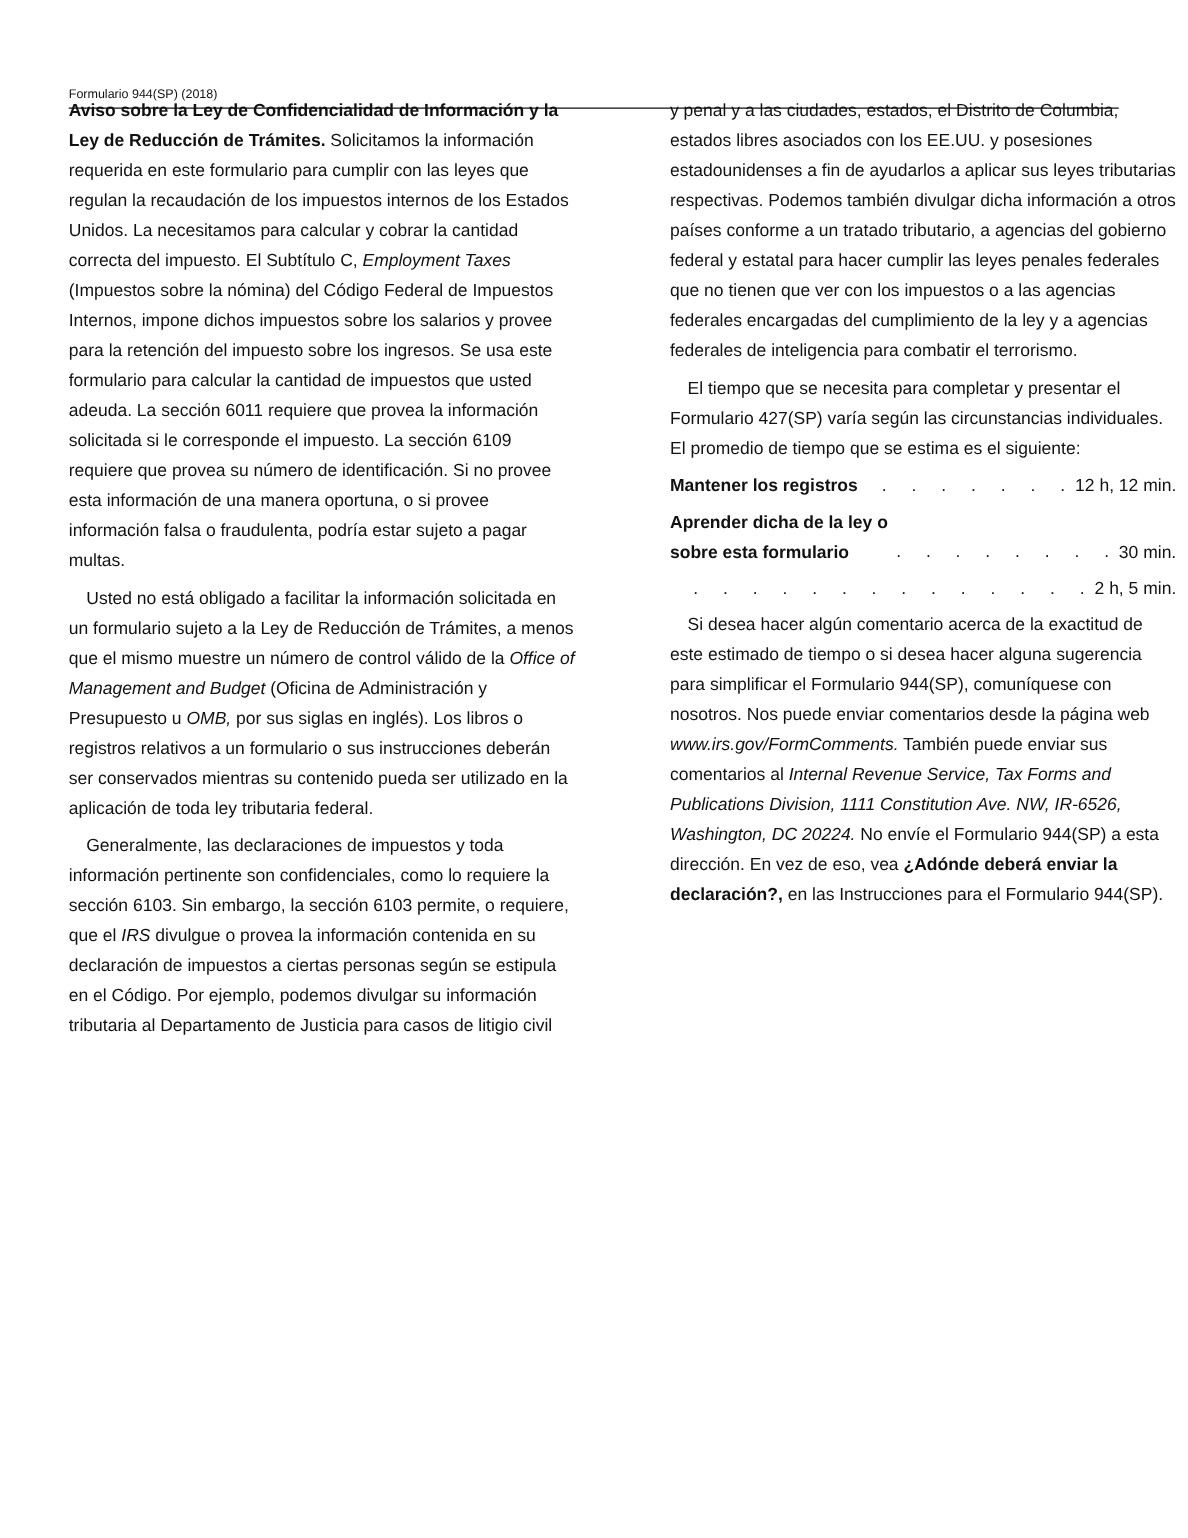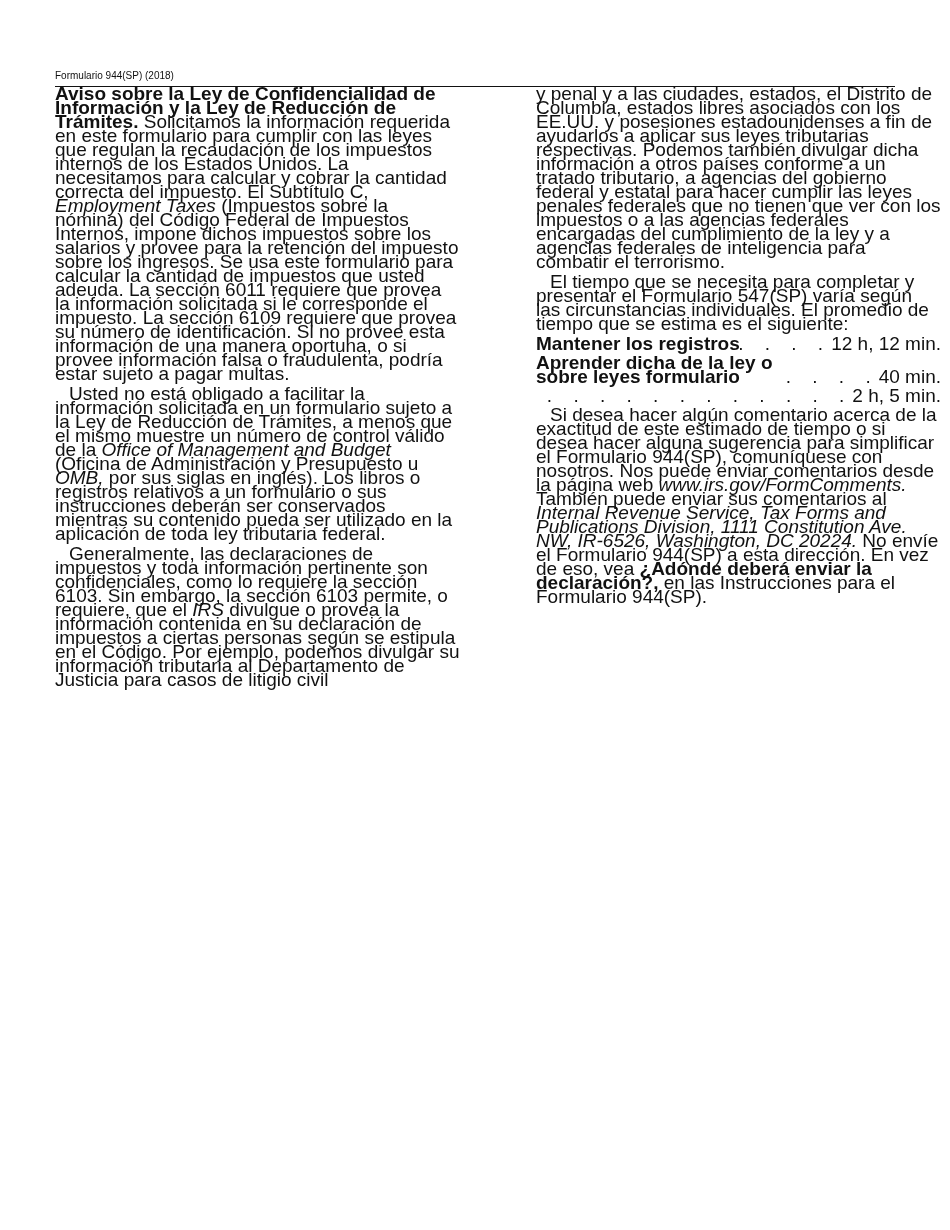--- a/index.html
+++ b/index.html
@@ -20,23 +20,23 @@
       left: 55px;
       top: 70px;
       width: 840px;
       height: 16px;
       border-bottom: 1px solid #111;
       font-size: 10px;
       line-height: 12px;
     }
     .col {
       position: absolute;
-      top: 87px;
-      font-size: 19px;
-      line-height: 14px;
+      top: 76px;
+      font-size: 14px;
+      line-height: 24px;
     }
     .col-left { left: 55px; width: 405px; }
     .col-right { left: 491px; width: 405px; margin-left: 45px; }
     p {
       margin: 0 0 6px 0;
     }
     p.indent { text-indent: 14px; }
     b { font-weight: bold; }
     i { font-style: italic; }
     .time-row {
@@ -67,32 +67,32 @@
   <p><b>Aviso sobre la Ley de Confidencialidad de Información y la Ley de Reducción de Trámites.</b><span> Solicitamos la información requerida en este formulario para cumplir con las leyes que regulan la recaudación de los impuestos internos de los Estados Unidos. La necesitamos para calcular y cobrar la cantidad correcta del impuesto. El Subtítulo C, </span><i>Employment Taxes</i><span> (Impuestos sobre la nómina) del Código Federal de Impuestos Internos, impone dichos impuestos sobre los salarios y provee para la retención del impuesto sobre los ingresos. Se usa este formulario para calcular la cantidad de impuestos que usted adeuda. La sección 6011 requiere que provea la información solicitada si le corresponde el impuesto. La sección 6109 requiere que provea su número de identificación. Si no provee esta información de una manera oportuna, o si provee información falsa o fraudulenta, podría estar sujeto a pagar multas.</span></p>
 
   <p class="indent"><span>Usted no está obligado a facilitar la información solicitada en un formulario sujeto a la Ley de Reducción de Trámites, a menos que el mismo muestre un número de control válido de la </span><i>Office of Management and Budget</i><span> (Oficina de Administración y Presupuesto u </span><i>OMB,</i><span> por sus siglas en inglés). Los libros o registros relativos a un formulario o sus instrucciones deberán ser conservados mientras su contenido pueda ser utilizado en la aplicación de toda ley tributaria federal.</span></p>
 
   <p class="indent"><span>Generalmente, las declaraciones de impuestos y toda información pertinente son confidenciales, como lo requiere la sección 6103. Sin embargo, la sección 6103 permite, o requiere, que el </span><i>IRS</i><span> divulgue o provea la información contenida en su declaración de impuestos a ciertas personas según se estipula en el Código. Por ejemplo, podemos divulgar su información tributaria al Departamento de Justicia para casos de litigio civil</span></p>
 </div>
 
 <div class="col col-right">
   <p>y penal y a las ciudades, estados, el Distrito de Columbia, estados libres asociados con los EE.UU. y posesiones estadounidenses a fin de ayudarlos a aplicar sus leyes tributarias respectivas. Podemos también divulgar dicha información a otros países conforme a un tratado tributario, a agencias del gobierno federal y estatal para hacer cumplir las leyes penales federales que no tienen que ver con los impuestos o a las agencias federales encargadas del cumplimiento de la ley y a agencias federales de inteligencia para combatir el terrorismo.</p>
 
-  <p class="indent">El tiempo que se necesita para completar y presentar el Formulario 547(SP) varía según las circunstancias individuales. El promedio de tiempo que se estima es el siguiente:</p>
+  <p class="indent">El tiempo que se necesita para completar y presentar el Formulario 427(SP) varía según las circunstancias individuales. El promedio de tiempo que se estima es el siguiente:</p>
 
   <div>
     <div class="time-row">
       <span class="time-label"><span>Mantener los registros</span></span>
       <span class="leader">. . . . . . . . . . . . . . . . . . . . . . . . .</span>
       <span class="time-value">12 h, 12 min.</span>
     </div>
     <div class="time-row">
-      <span class="time-label"><span>Aprender dicha de la ley o</span><br><span>sobre leyes formulario</span></span>
+      <span class="time-label"><span>Aprender dicha de la ley o</span><br><span>sobre esta formulario</span></span>
       <span class="leader">. . . . . . . . . . . . . . . . . . . . . . . . .</span>
-      <span class="time-value">40 min.</span>
+      <span class="time-value">30 min.</span>
     </div>
     <div class="time-row">
       <span class="leader">. . . . . . . . . . . . . . . . . . . . . . . . .</span>
       <span class="time-value">2 h, 5 min.</span>
     </div>
   </div>
 
   <p class="indent"><span>Si desea hacer algún comentario acerca de la exactitud de este estimado de tiempo o si desea hacer alguna sugerencia para simplificar el Formulario 944(SP), comuníquese con nosotros. Nos puede enviar comentarios desde la página web </span><i>www.irs.gov/FormComments.</i><span> También puede enviar sus comentarios al </span><i>Internal Revenue Service, Tax Forms and Publications Division, 1111 Constitution Ave. NW, IR-6526, Washington, DC 20224.</i><span> No envíe el Formulario 944(SP) a esta dirección. En vez de eso, vea </span><b>¿Adónde deberá enviar la declaración?,</b><span> en las Instrucciones para el Formulario 944(SP).</span></p>
 </div>
 

